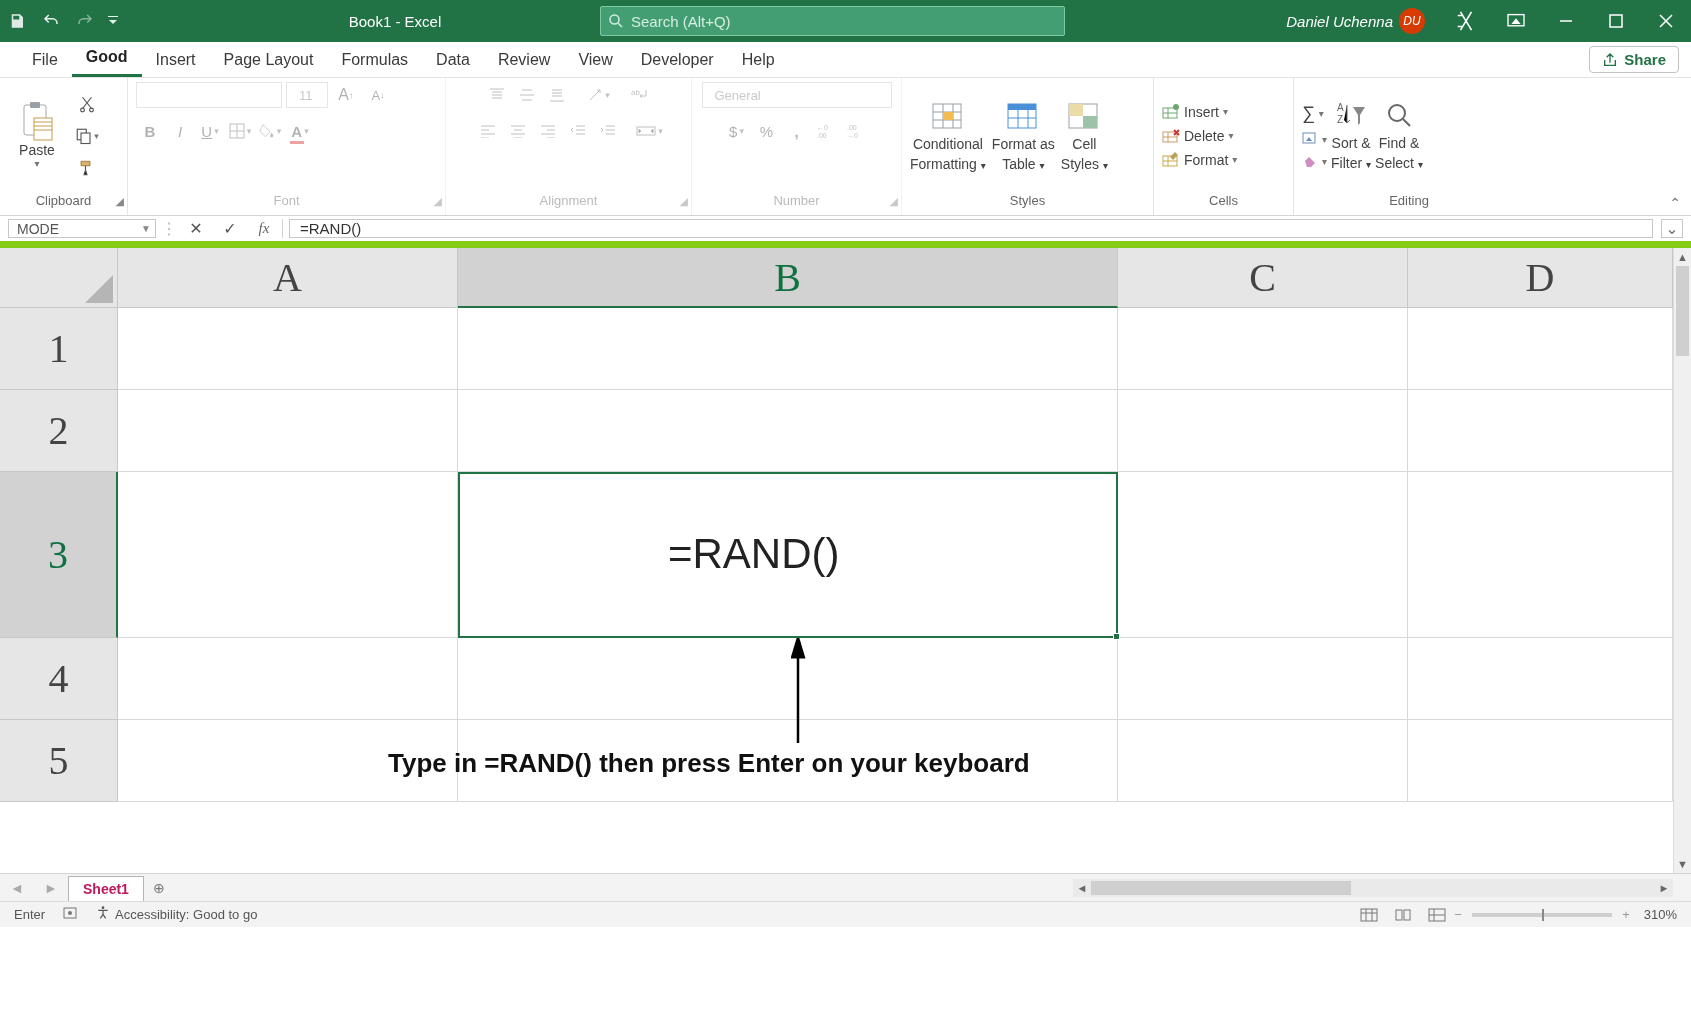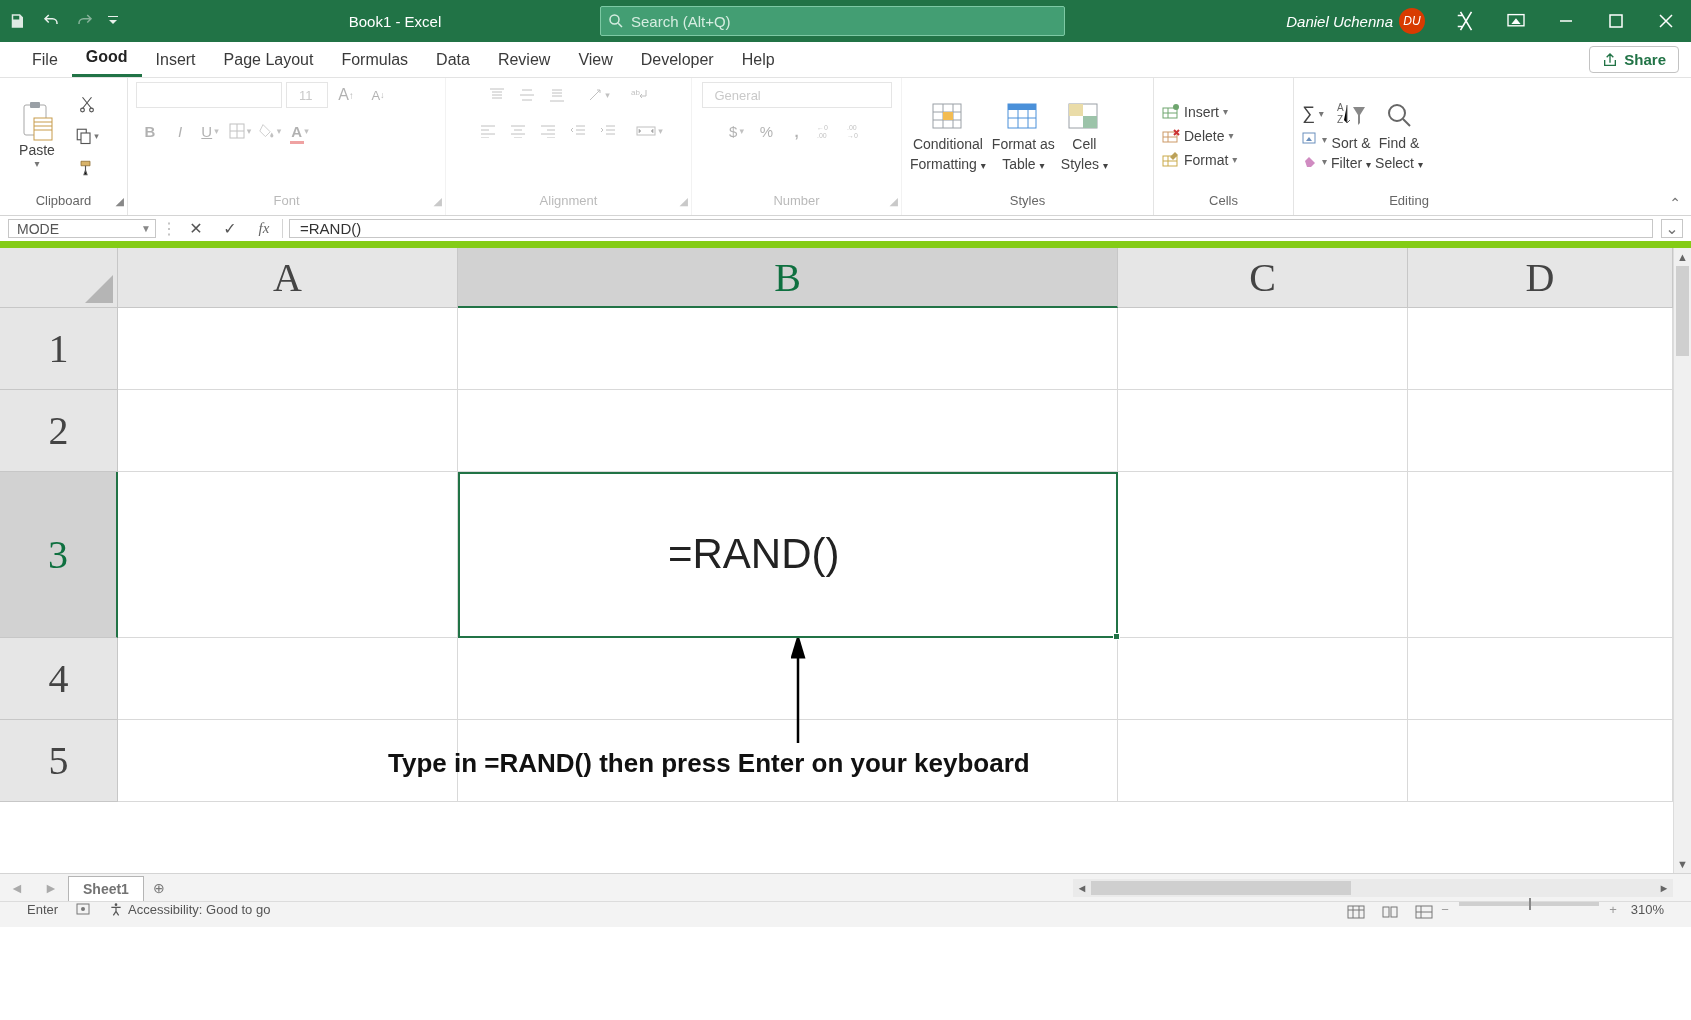--- a/index.html
+++ b/index.html
@@ -90,29 +90,29 @@
 .anno-text { position: absolute; font-size: 26px; font-weight: 700; color: #111; }
 
 
 .vscroll { position: absolute; right: 0; top: 0; width: 18px; bottom: 0; background: #f0f0f0; border-left: 1px solid #dcdcdc; }
 .vscroll .arrow { height: 18px; display: flex; align-items: center; justify-content: center; font-size: 11px; color: #666; }
 .vscroll .thumb { position: absolute; top: 18px; left: 2px; right: 2px; height: 90px; background: #cfcfcf; }
 
 
 .sheetbar { height: 28px; border-top: 1px solid #d4d4d4; display: flex; align-items: center; background: #f3f3f3; font-size: 14px; color: #555; position: relative; }
 .sheet-nav { width: 34px; display: flex; align-items: center; justify-content: center; color: #aaa; }
-.sheet-tab { padding: 4px 14px; background: #fff; border: 1px solid #b5b5b5; border-bottom: none; color: #737373; font-weight: 600; position: relative; top: 1px; }
+.sheet-tab { padding: 4px 14px; background: #fff; border: 1px solid #b5b5b5; border-bottom: none; color: #be185d; font-weight: 600; position: relative; top: 1px; }
 .sheet-add { width: 30px; display: flex; align-items: center; justify-content: center; color: #777; }
 .hscroll { position: absolute; right: 18px; width: 600px; height: 18px; top: 5px; background: #eaeaea; display: flex; align-items: center; }
 .hscroll .harrow { width: 18px; text-align: center; font-size: 11px; color: #666; }
 .hscroll .htrack { flex: 1; height: 14px; background: #eaeaea; position: relative; }
 .hscroll .hthumb { position: absolute; left: 0; top: 0; bottom: 0; width: 260px; background: #cfcfcf; }
 
 
-.statusbar { height: 26px; background: #f3f3f3; border-top: 1px solid #dcdcdc; display: flex; align-items: flex-start; font-size: 13px; color: #555; padding: 0 27px; }
+.statusbar { height: 26px; background: #f3f3f3; border-top: 1px solid #dcdcdc; display: flex; align-items: center; font-size: 13px; color: #555; padding: 0 14px; }
 .statusbar .sp { flex: 1; }
 .viewbtn { width: 30px; height: 20px; border: 1px solid transparent; display: flex; align-items: center; justify-content: center; margin: 0 2px; }
 .zoom-slider { width: 140px; height: 4px; background: #cfcfcf; margin: 0 10px; position: relative; }
 .zoom-slider .zthumb { position: absolute; left: 50%; top: -4px; width: 2px; height: 12px; background: #888; }
 
 .collapse-caret { position: absolute; right: 10px; bottom: 4px; color: #777; font-size: 14px; }
 </style>
 </head>
 <body>
 

